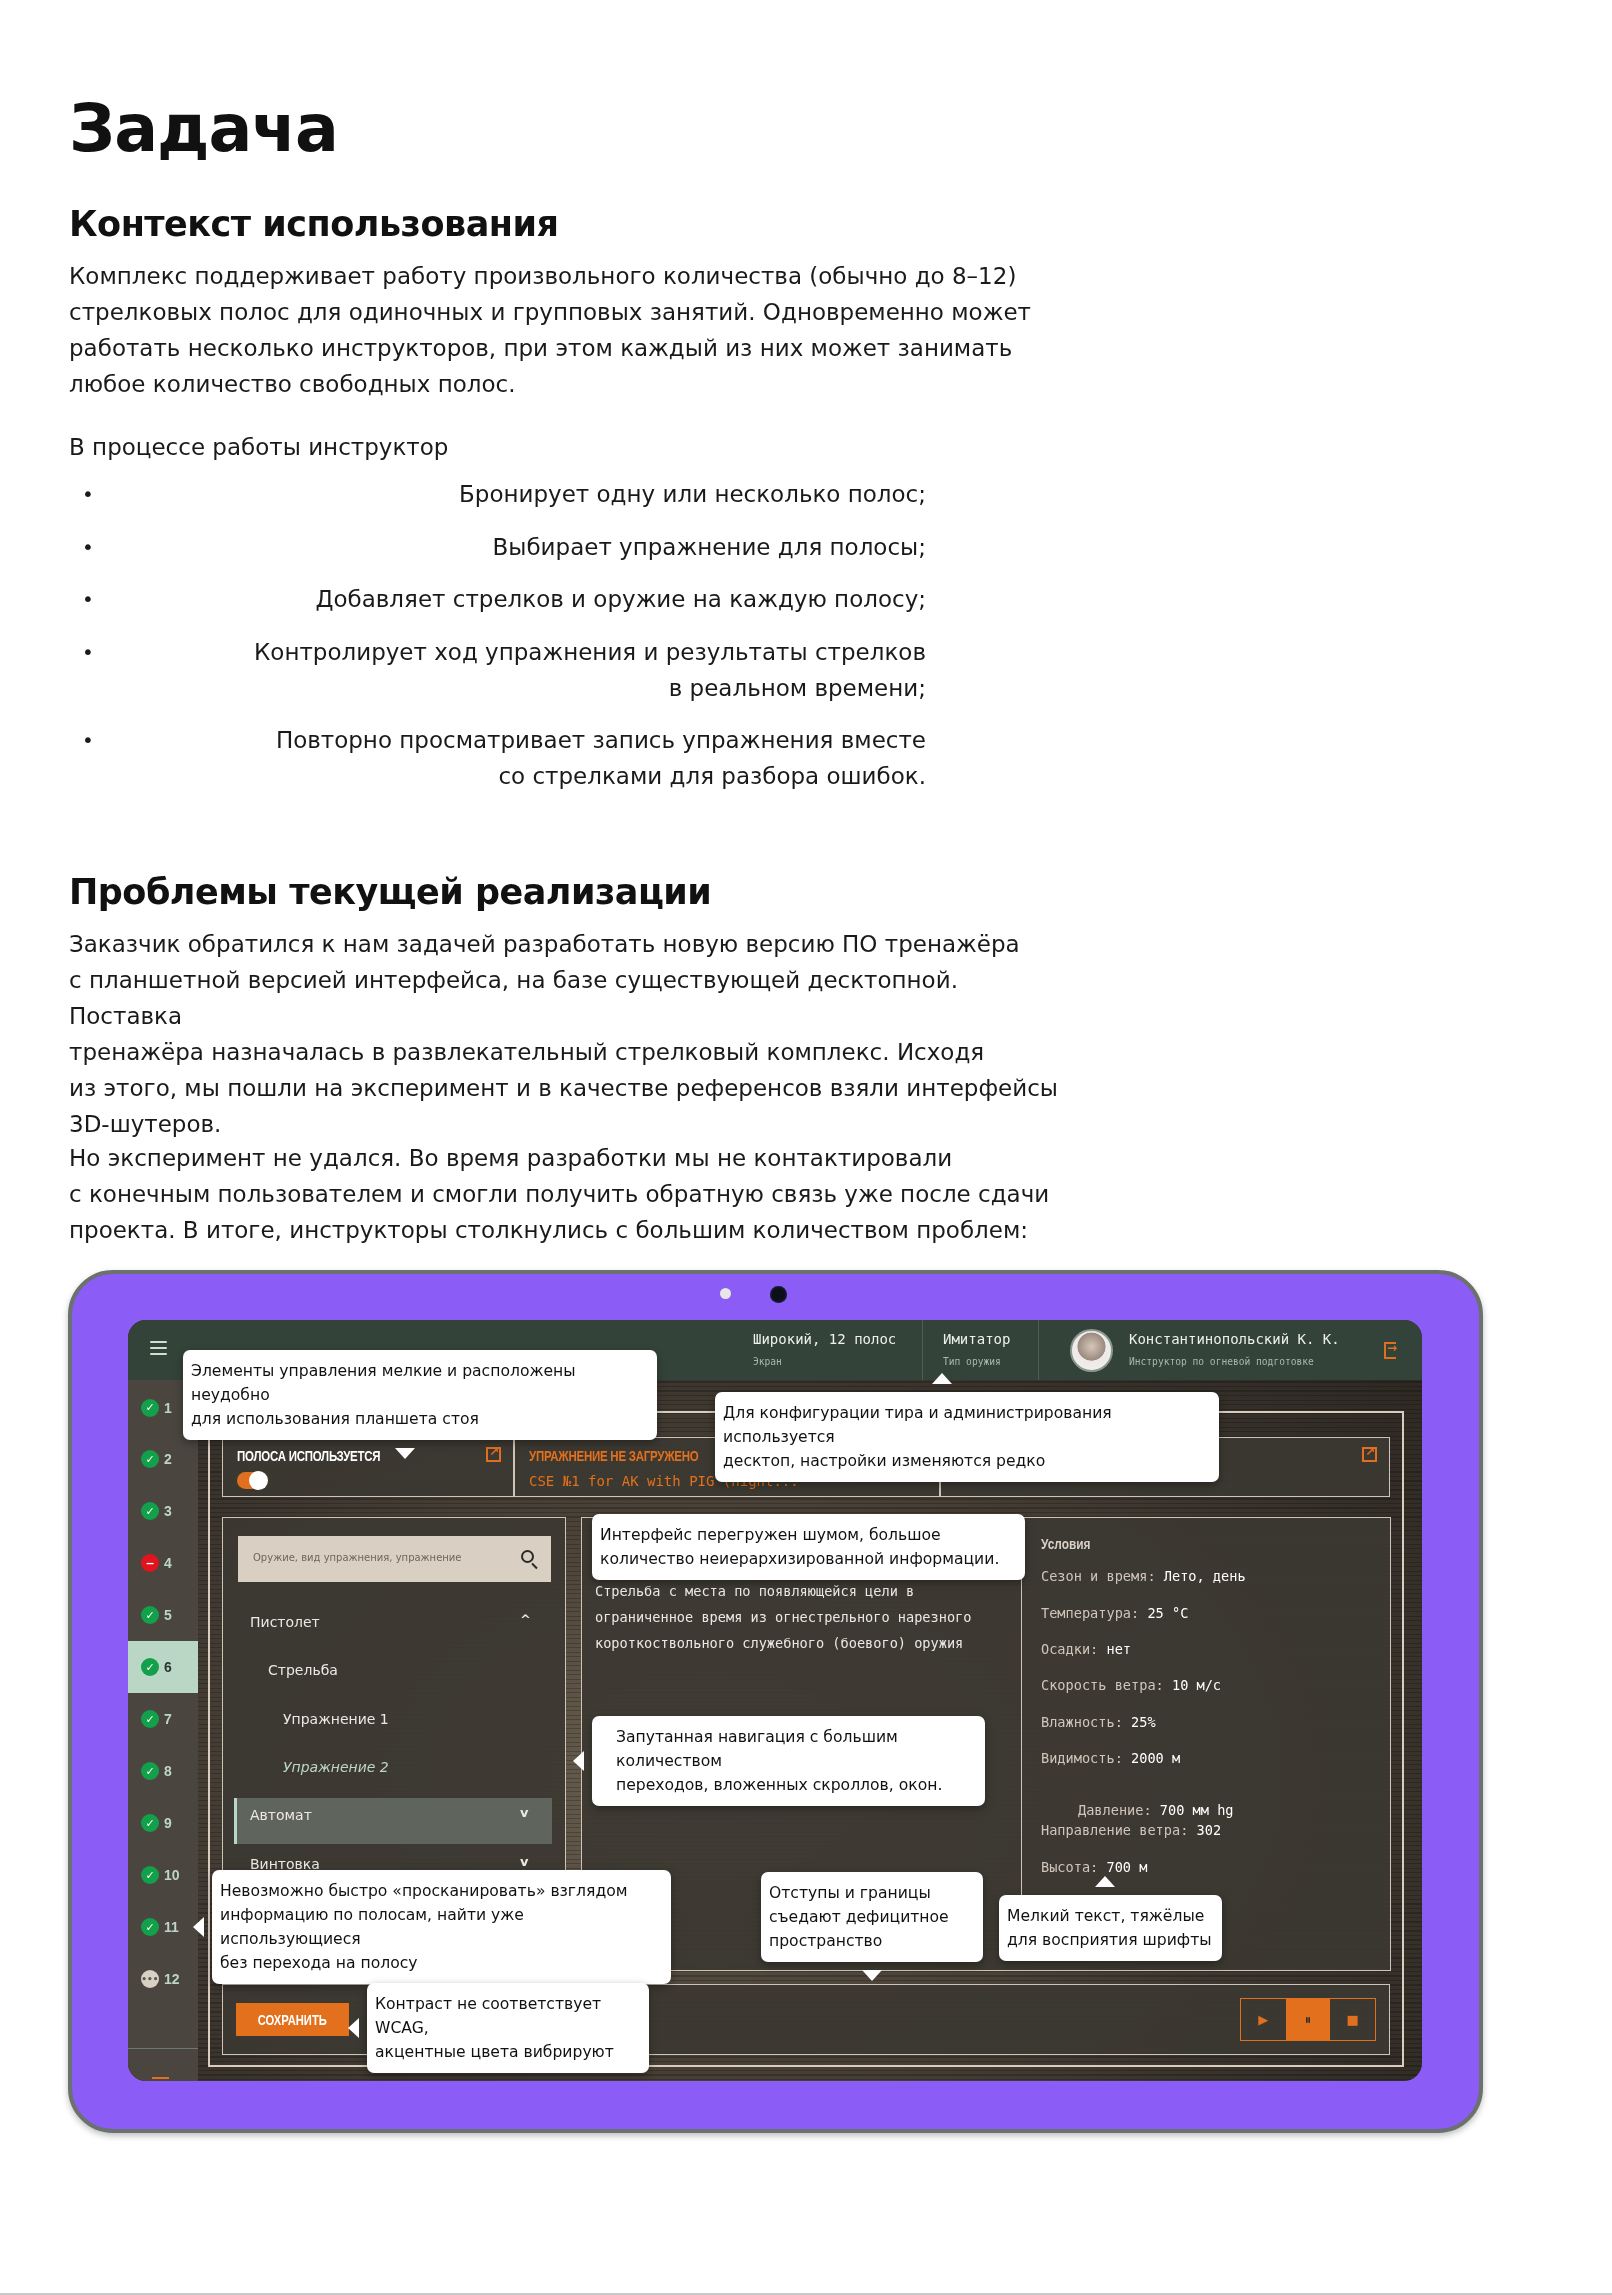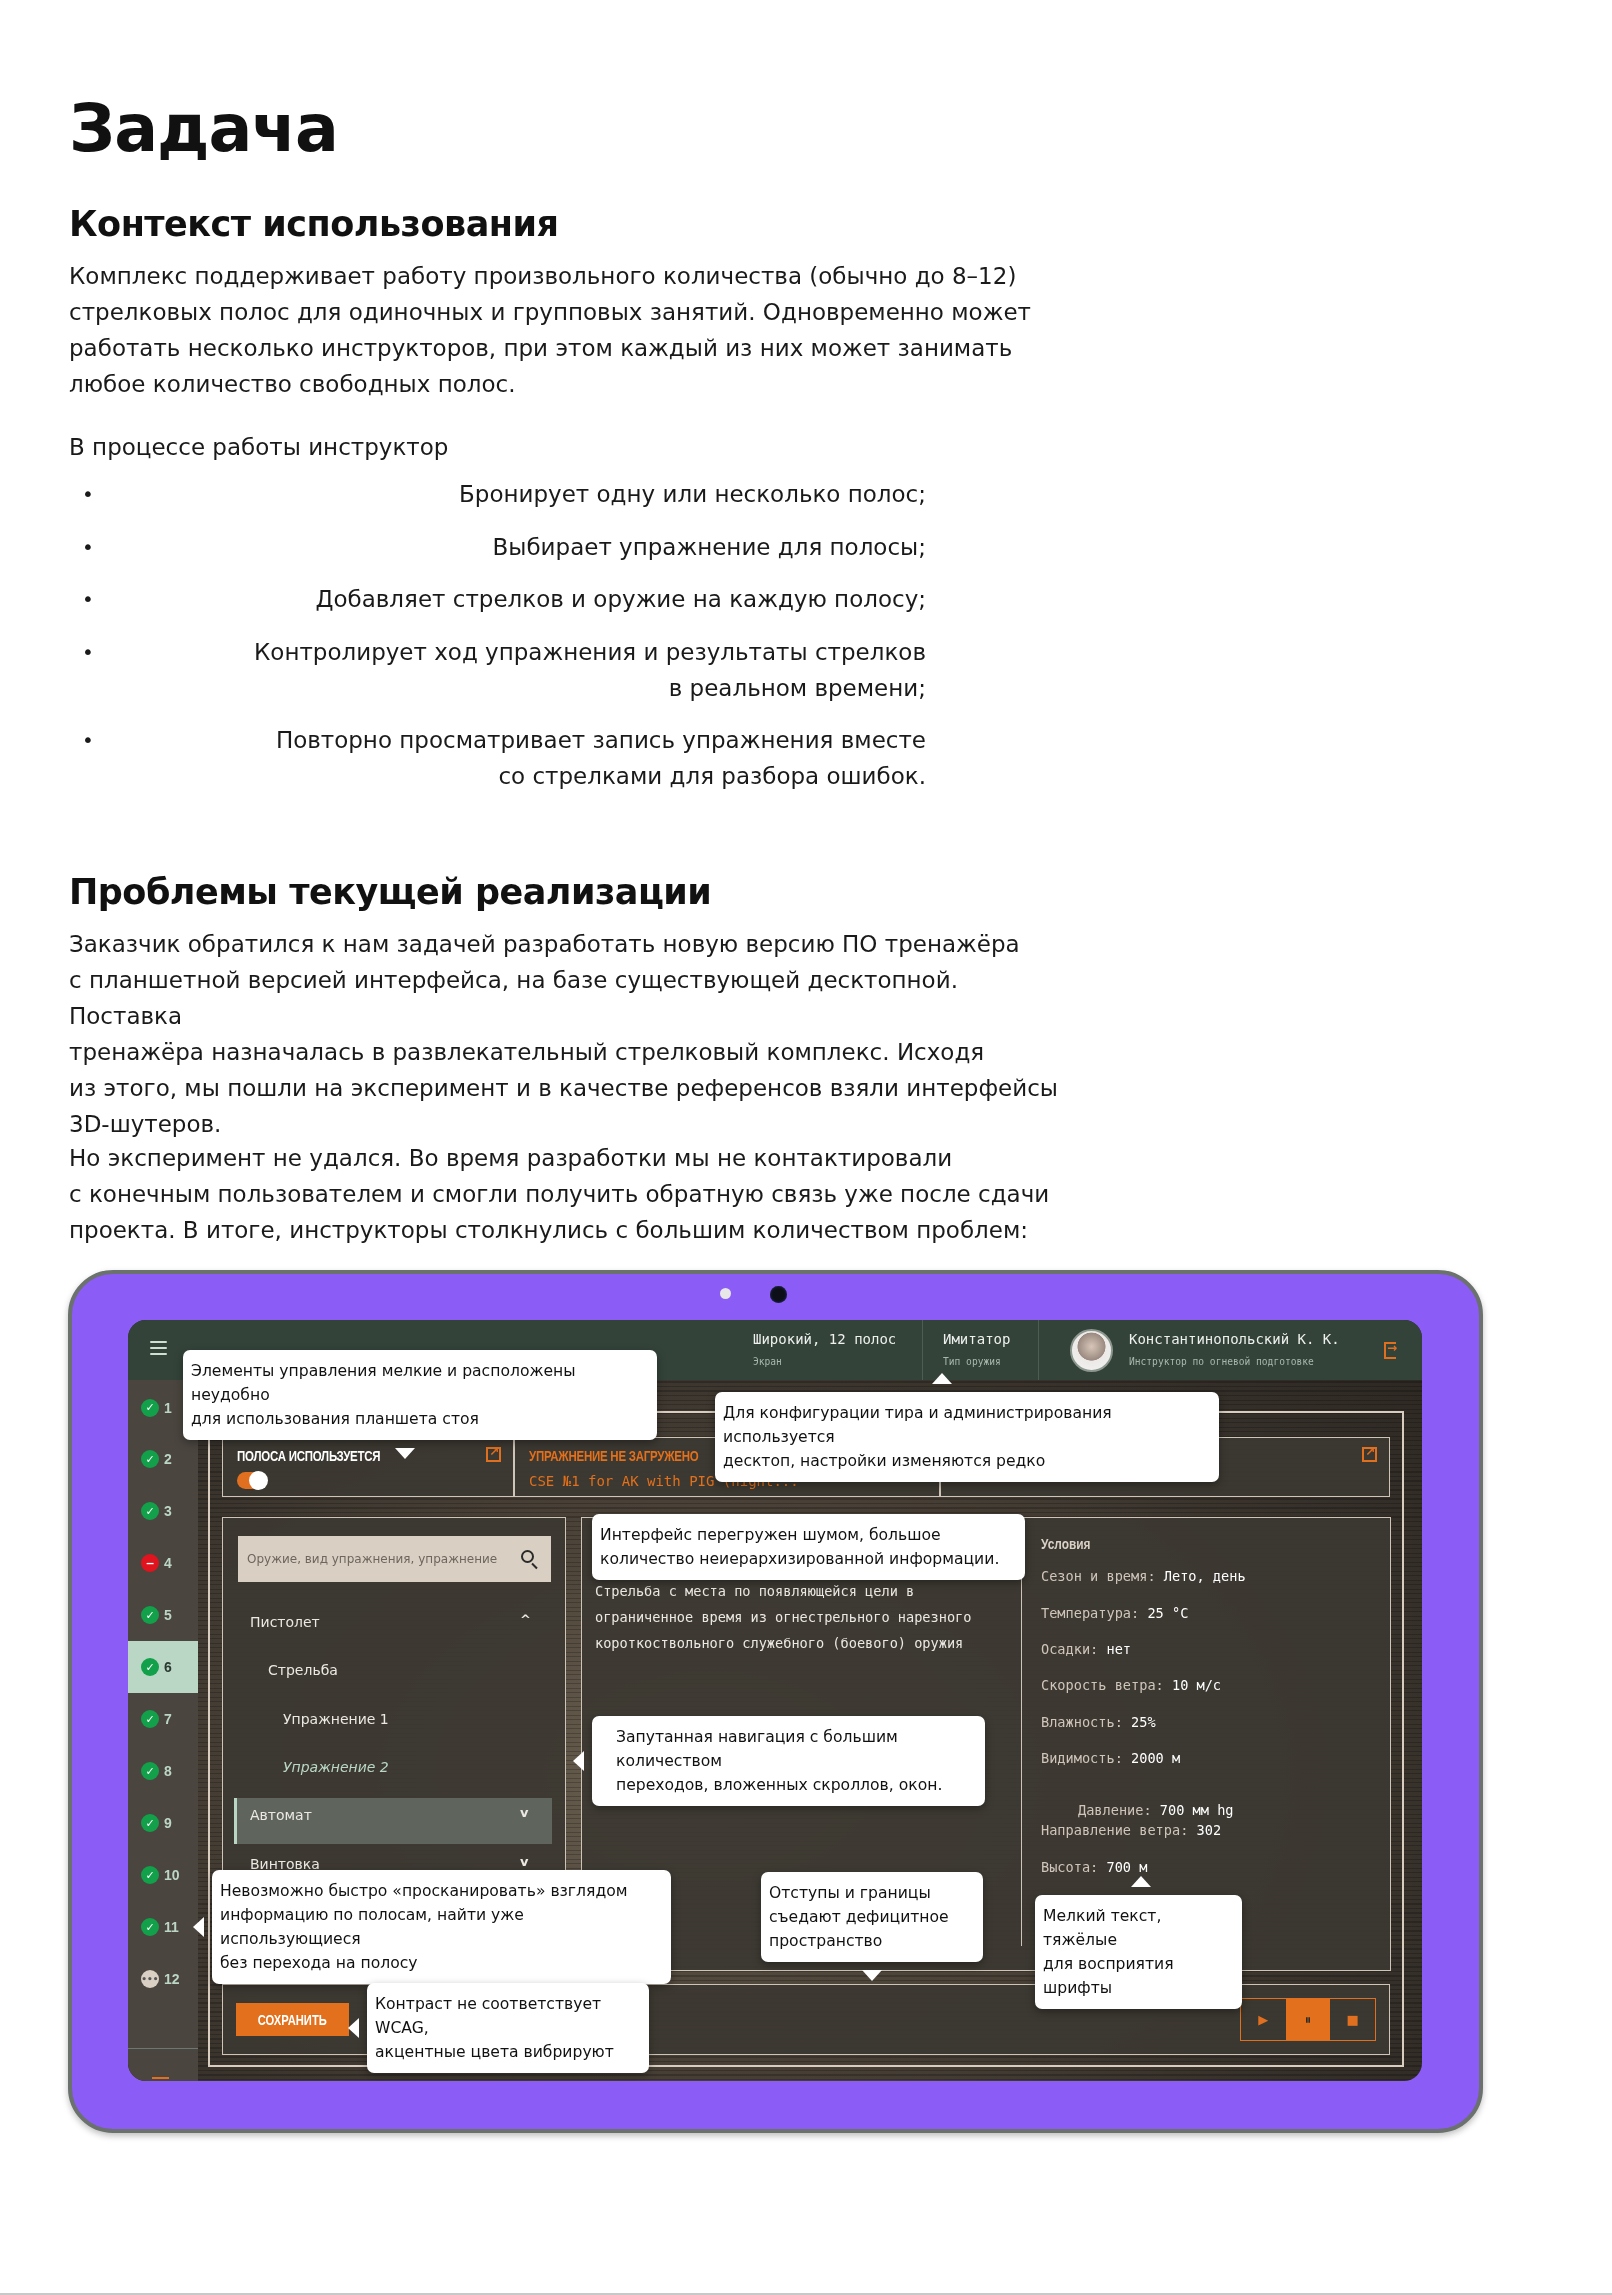--- a/index.html
+++ b/index.html
@@ -47,21 +47,21 @@
   .frame { position: absolute; left: 80px; top: 91px; width: 1196px; height: 656px; border: 2.5px solid #d9cdc0; border-top-right-radius: 0; }
   .panel { position: absolute; background: rgba(60,56,50,0.92); border: 1.5px solid #cfc4b8; }
   .panel-title { position: absolute; font-family: "Liberation Sans", sans-serif; font-weight: 700; font-size: 14px; letter-spacing: -0.3px; transform: scaleX(0.82); transform-origin: left; white-space: nowrap; }
   .ext-icon { position: absolute; width: 15px; height: 15px; border: 2px solid #e07020; }
   .ext-icon::after { content: "↗"; position: absolute; left: 1px; top: -4px; color: #e07020; font-size: 12px; font-weight: 700; }
   .toggle { position: absolute; width: 30px; height: 17px; border-radius: 8.6px; background: #e07020; }
   .toggle::after { content: ""; position: absolute; right: -1px; top: -1px; width: 19px; height: 19px; border-radius: 50%; background: #fff; }
   .mono { font-family: "DejaVu Sans Mono", "Liberation Mono", monospace; }
 
   .search { position: absolute; left: 15px; top: 18px; width: 313px; height: 46px; background: #dacfc3; }
-  .search-text { position: absolute; left: 9px; top: 16px; font-size: 12px; color: #6e665e; white-space: nowrap; }
+  .search-text { position: absolute; left: 15px; top: 16px; font-size: 10px; color: #6e665e; white-space: nowrap; }
   .search-icon { position: absolute; right: 17px; top: 14px; width: 13px; height: 13px; border: 2px solid #2a2a2a; border-radius: 50%; }
   .search-icon::after { content: ""; position: absolute; right: -6px; bottom: -6px; width: 7px; height: 2px; background: #2a2a2a; transform: rotate(45deg); }
   .tree-item { position: absolute; font-size: 14px; color: #ece8e3; white-space: nowrap; }
   .chev { position: absolute; font-size: 13px; color: #ece8e3; font-weight: 700; }
   .tree-selected { position: absolute; left: 11px; top: 280px; width: 318px; height: 46px; background: #5f645c; border-left: 3px solid #bad7c6; }
 
   .desc { position: absolute; left: 13px; top: 60px; font-size: 13.6px; line-height: 26px; color: #ece8e3; white-space: pre-line; }
   .cond-title { position: absolute; left: 15px; top: 18px; font-family: "Liberation Sans", sans-serif; font-weight: 700; font-size: 14px; color: #d9d0c6; transform: scaleX(0.85); transform-origin: left; }
   .cond-row { position: absolute; left: 15px; font-size: 13.6px; color: #cfc5bb; white-space: nowrap; }
   .cond-row b { color: #ffffff; font-weight: 400; }
@@ -263,21 +263,21 @@
     <div class="callout" style="left:464px; top:194px; width:433px;" data-name="callout-noise">Интерфейс перегружен шумом, большое
 количество неиерархизированной информации.</div>
     <div class="callout arr-left" style="left:464px; top:396px; width:393px;padding-left:24px;" data-name="callout-navigation">Запутанная навигация с большим количеством
 переходов, вложенных скроллов, окон.</div>
     <div class="callout arr-left" style="left:84px; top:550px; width:459px;" data-name="callout-scan">Невозможно быстро «просканировать» взглядом
 информацию по полосам, найти уже использующиеся
 без перехода на полосу</div>
     <div class="callout arr-down" style="left:633px; top:552px; width:222px;" data-name="callout-spacing">Отступы и границы
 съедают дефицитное
 пространство</div>
-    <div class="callout arr-up" style="left:907px; top:575px; width:207px;" data-name="callout-fonts">Мелкий текст, тяжёлые
+    <div class="callout arr-up" style="left:871px; top:575px; width:223px;" data-name="callout-fonts">Мелкий текст, тяжёлые
 для восприятия шрифты</div>
     <div class="callout arr-left" style="left:239px; top:663px; width:282px;" data-name="callout-contrast">Контраст не соответствует WCAG,
 акцентные цвета вибрируют</div>
   </div>
 </div>
 
 <div style="position:absolute; left:0; bottom:0; width:1613px; height:2px; background:#c8c8c8;" data-name="page-bottom-border"></div>
 
 <style>
   .arr-down[data-name="callout-small-controls"]::after { left: 212px; }

